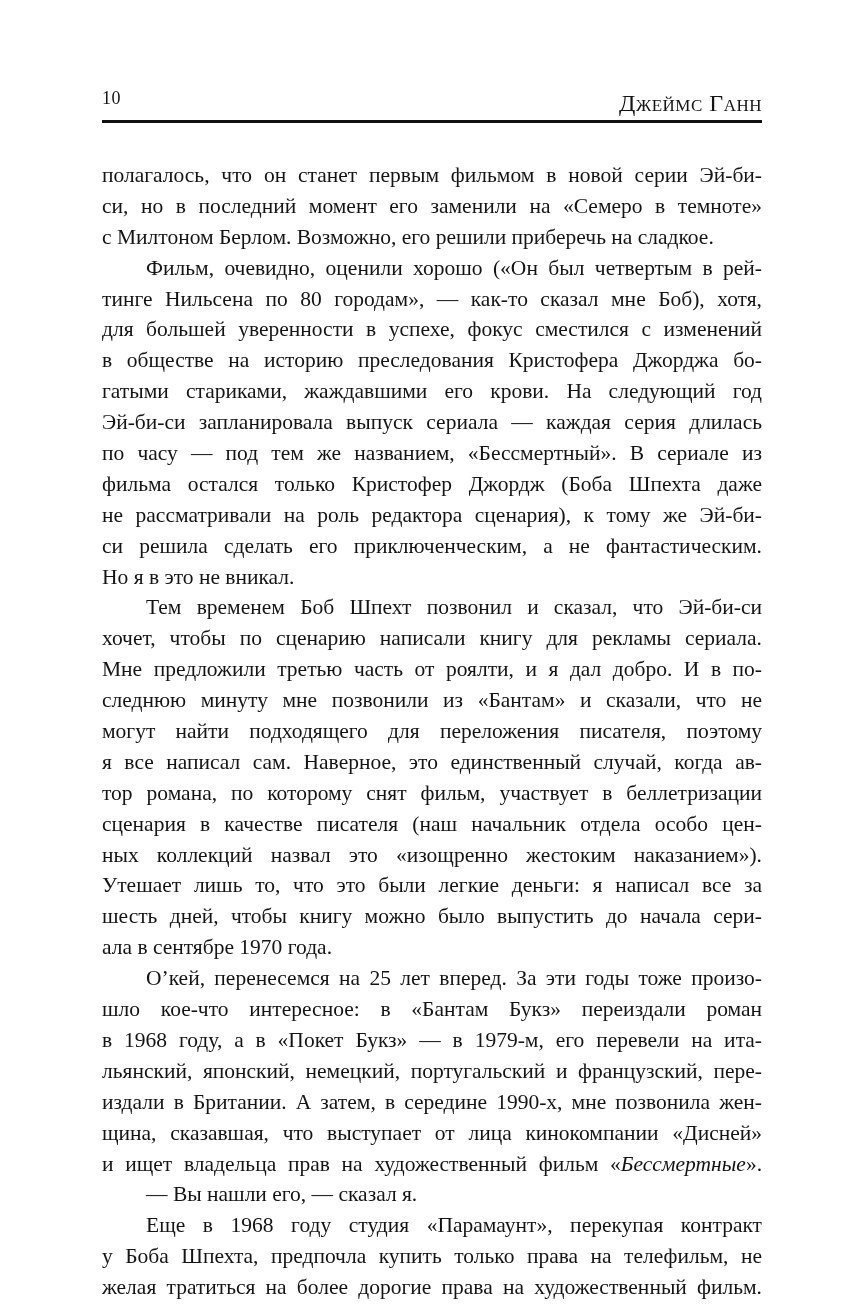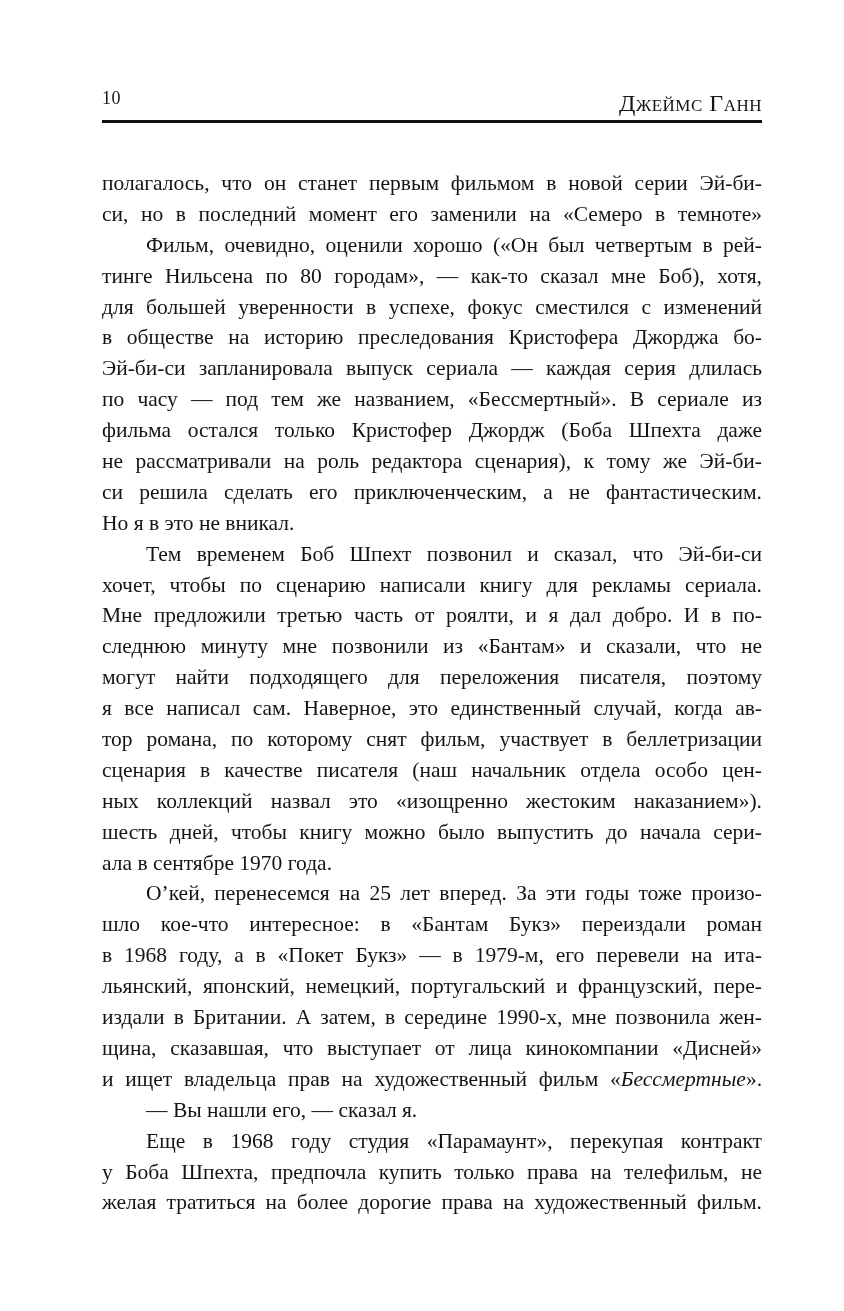--- a/index.html
+++ b/index.html
@@ -44,21 +44,21 @@
       position: absolute;
       left: 0;
       right: 0;
       top: 36px;
       height: 3px;
       background: #111111;
     }
     .body-text {
       position: absolute;
       left: 0;
-      top: 84px;
+      top: 76px;
       width: 660px;
     }
     .line {
       display: block;
       height: 30.9px;
       line-height: 30.9px;
       font-size: 21.5px;
       white-space: nowrap;
       text-align: justify;
       text-align-last: justify;
@@ -84,39 +84,42 @@
 <div class="page">
   <div class="running-head">
     <span class="page-number">10</span>
     <span class="running-title">Джеймс Ганн</span>
     <div class="head-rule"></div>
   </div>
 
   <div class="body-text" id="body-text">
     <span class="line full">полагалось, что он станет первым фильмом в новой серии Эй-би-</span>
     <span class="line full">си, но в последний момент его заменили на «Семеро в темноте»</span>
+    <span class="line full last">с Милтоном Берлом. Возможно, его решили приберечь на сладкое.</span>
     <span class="line indent">Фильм, очевидно, оценили хорошо («Он был четвертым в рей-</span>
     <span class="line full">тинге Нильсена по 80 городам», — как-то сказал мне Боб), хотя,</span>
     <span class="line full">для большей уверенности в успехе, фокус сместился с изменений</span>
     <span class="line full">в обществе на историю преследования Кристофера Джорджа бо-</span>
+    <span class="line full">гатыми стариками, жаждавшими его крови. На следующий год</span>
     <span class="line full">Эй-би-си запланировала выпуск сериала — каждая серия длилась</span>
     <span class="line full">по часу — под тем же названием, «Бессмертный». В сериале из</span>
     <span class="line full">фильма остался только Кристофер Джордж (Боба Шпехта даже</span>
     <span class="line full">не рассматривали на роль редактора сценария), к тому же Эй-би-</span>
     <span class="line full">си решила сделать его приключенческим, а не фантастическим.</span>
     <span class="line full last">Но я в это не вникал.</span>
     <span class="line indent">Тем временем Боб Шпехт позвонил и сказал, что Эй-би-си</span>
     <span class="line full">хочет, чтобы по сценарию написали книгу для рекламы сериала.</span>
     <span class="line full">Мне предложили третью часть от роялти, и я дал добро. И в по-</span>
     <span class="line full">следнюю минуту мне позвонили из «Бантам» и сказали, что не</span>
     <span class="line full">могут найти подходящего для переложения писателя, поэтому</span>
     <span class="line full">я все написал сам. Наверное, это единственный случай, когда ав-</span>
     <span class="line full">тор романа, по которому снят фильм, участвует в беллетризации</span>
     <span class="line full">сценария в качестве писателя (наш начальник отдела особо цен-</span>
     <span class="line full">ных коллекций назвал это «изощренно жестоким наказанием»).</span>
+    <span class="line full">Утешает лишь то, что это были легкие деньги: я написал все за</span>
     <span class="line full">шесть дней, чтобы книгу можно было выпустить до начала сери-</span>
     <span class="line full last">ала в сентябре 1970 года.</span>
     <span class="line indent">О’кей, перенесемся на 25 лет вперед. За эти годы тоже произо-</span>
     <span class="line full">шло кое-что интересное: в «Бантам Букз» переиздали роман</span>
     <span class="line full">в 1968 году, а в «Покет Букз» — в 1979-м, его перевели на ита-</span>
     <span class="line full">льянский, японский, немецкий, португальский и французский, пере-</span>
     <span class="line full">издали в Британии. А затем, в середине 1990-х, мне позвонила жен-</span>
     <span class="line full">щина, сказавшая, что выступает от лица кинокомпании «Дисней»</span>
     <span class="line full"><span>и ищет владельца прав на художественный фильм «</span><span class="ital">Бессмертные</span><span>».</span></span>
     <span class="line indent last">—  Вы нашли его, — сказал я.</span>

